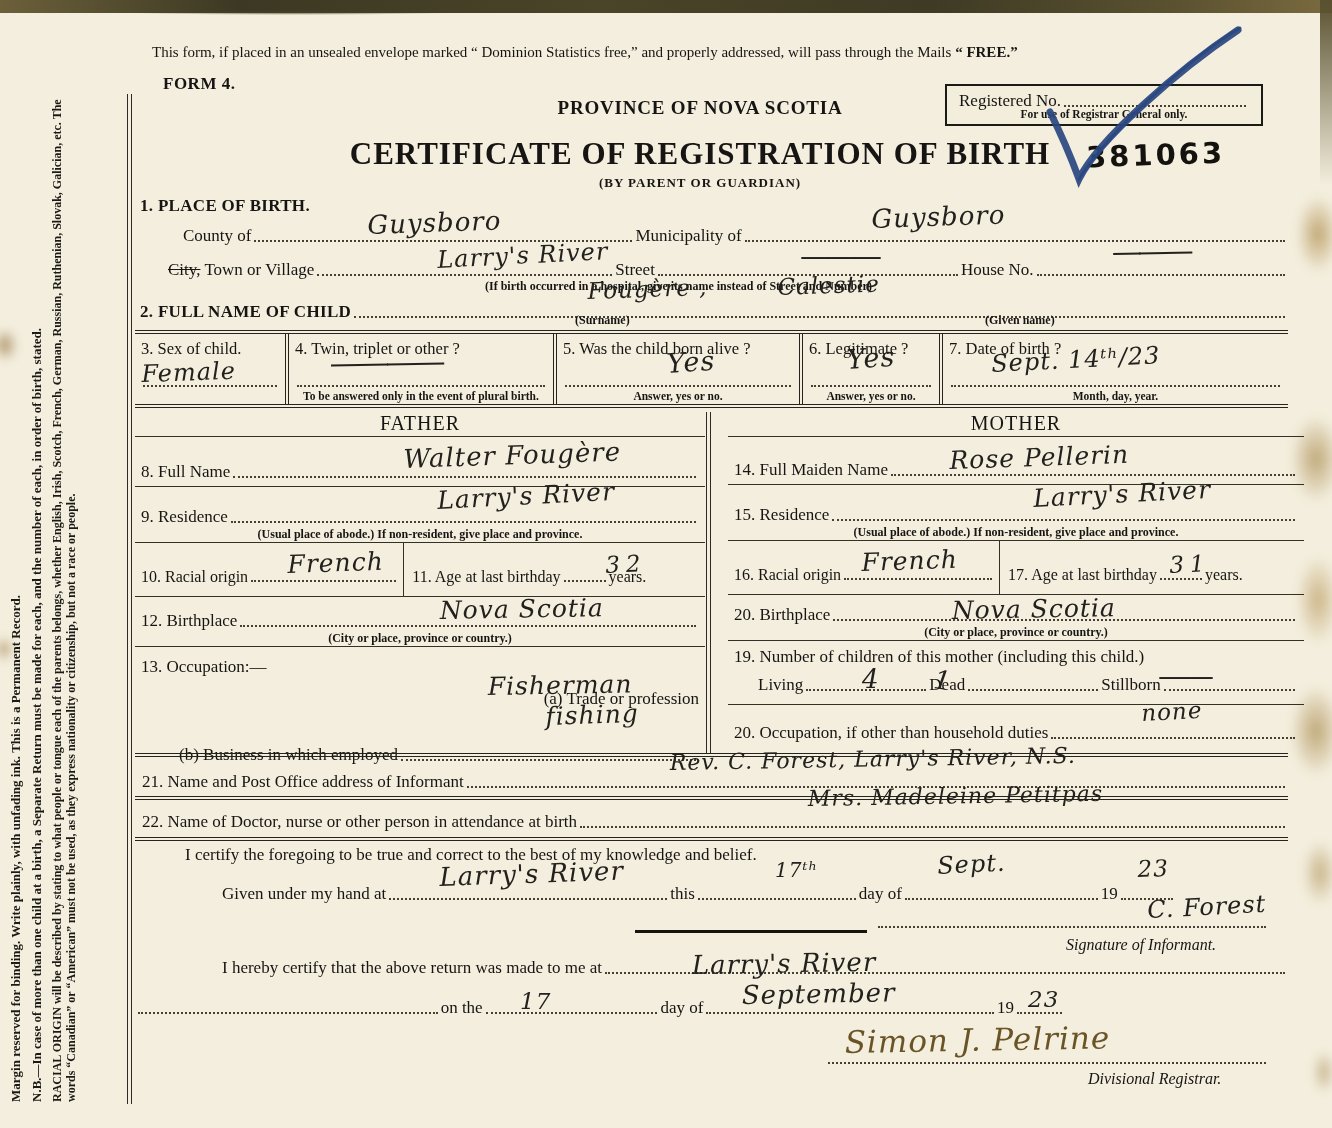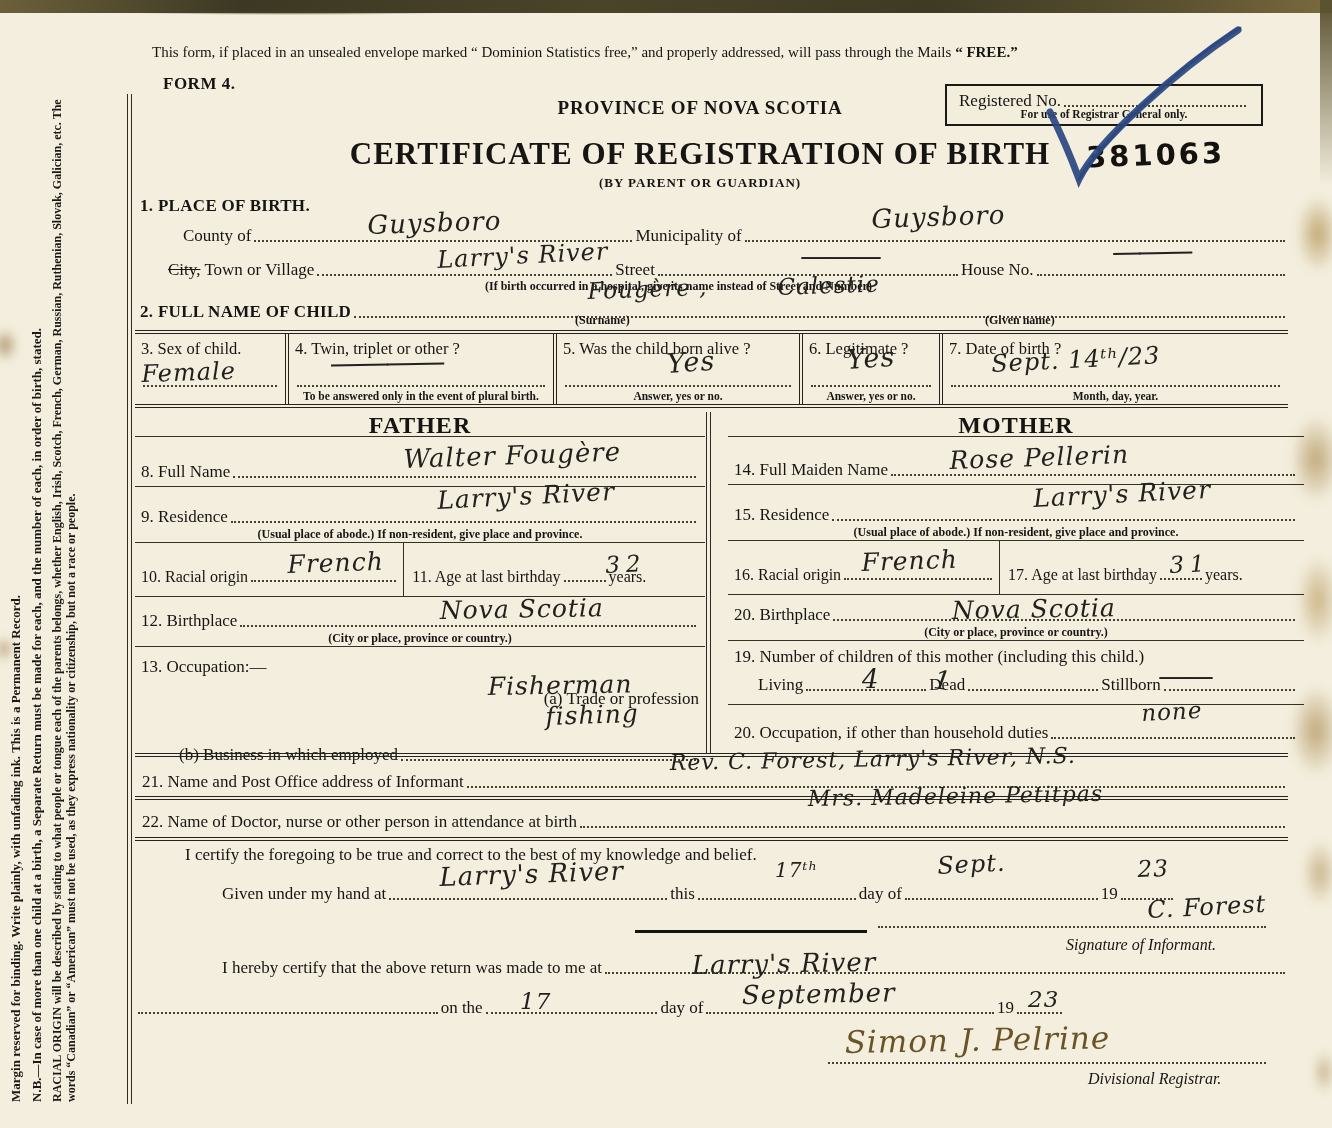--- a/index.html
+++ b/index.html
@@ -62,21 +62,21 @@
   .gcell+.gcell{border-left:4px double #26231c;}
   .celldots{position:absolute;left:8px;right:8px;bottom:17px;border-bottom:2px dotted #454034;}
   .cellnote{position:absolute;left:0;right:0;bottom:2px;text-align:center;font-size:11.5px;font-weight:bold;white-space:nowrap;}
 
   
   .pcol{position:absolute;top:412px;display:flex;flex-direction:column;z-index:3;}
   .pcol-father{left:135px;width:570px;}
   .pcol-mother{left:712px;width:576px;padding-left:16px;}
   .vdiv{position:absolute;left:706px;top:412px;height:341px;width:3px;z-index:3;
     border-left:1.5px solid #2c2a22;border-right:1px solid #2c2a22;}
-  .phead{text-align:center;font-weight:bold;font-size:24px;letter-spacing:1px;height:24px;border-bottom:1.5px solid #343026;}
+  .phead{text-align:center;font-weight:normal;font-size:20px;letter-spacing:1px;height:24px;border-bottom:1.5px solid #343026;}
   .colrow{box-sizing:border-box;padding:0 6px;display:flex;flex-direction:column;justify-content:flex-end;border-bottom:1.5px solid #343026;}
   .rowline{display:flex;align-items:flex-end;font-size:17px;}
   .subnote{text-align:center;font-size:12px;font-weight:bold;margin-top:0;}
   .split{display:flex;align-items:stretch;}
   .split .half{display:flex;align-items:flex-end;box-sizing:border-box;padding:0 4px 0 0;}
   .split .half2{border-left:1.5px solid #343026;padding-left:8px;}
   .nob{border-bottom:none;}
 
   
   .hw{position:absolute;font-family:"DejaVu Serif",serif;font-style:italic;color:#23211e;

